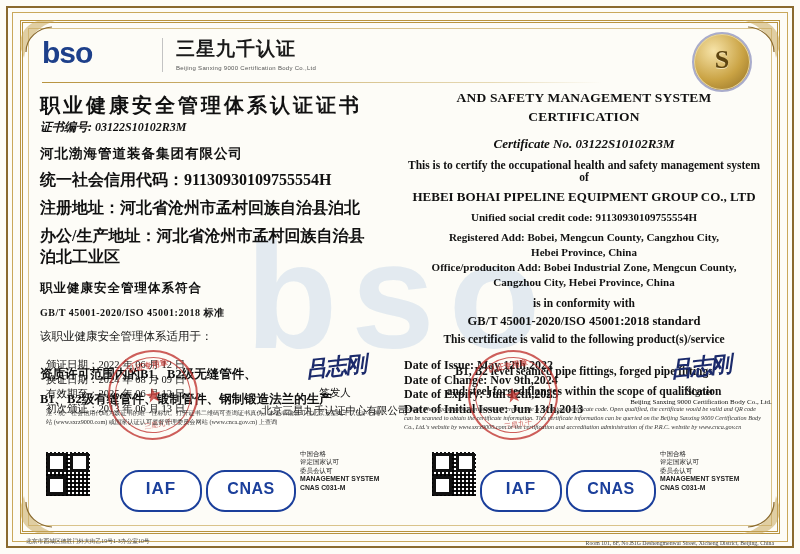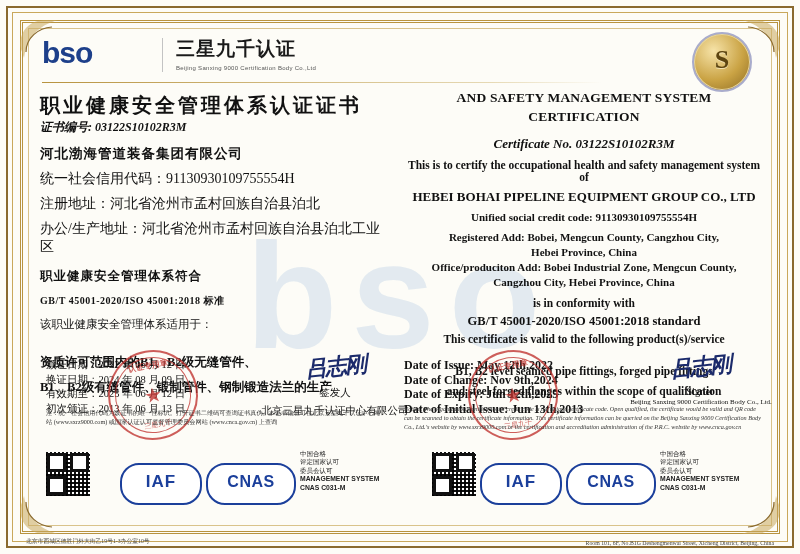--- a/index.html
+++ b/index.html
@@ -40,21 +40,21 @@
   .gold-seal span{display:block;text-align:center;line-height:52px;font-family:"Liberation Serif",serif;
     font-size:26px;font-weight:bold;color:#5d4510;text-shadow:0 1px 0 #f3e3b2;}
 
   
   .col-cn{position:absolute;left:40px;top:92px;width:340px;text-align:left;}
   .col-en{position:absolute;left:404px;top:88px;width:360px;text-align:center;}
 
   .title-cn{font-family:"Liberation Sans",sans-serif;font-size:20px;font-weight:bold;color:#111;letter-spacing:3px;}
   .certno-cn{font-size:12px;font-weight:bold;color:#111;font-style:italic;}
   .company-cn{margin-top:9px;font-size:13.5px;font-weight:bold;color:#111;letter-spacing:1px;}
-  .line-cn{margin-top:7px;font-size:14px;color:#111;}
+  .line-cn{margin-top:7px;font-size:16px;color:#111;font-weight:bold;}
   .mid-cn{margin-top:12px;font-size:12.5px;font-weight:bold;color:#111;letter-spacing:1px;}
   .std-cn{margin-top:9px;font-size:10px;font-weight:bold;color:#111;letter-spacing:.5px;}
   .apply-cn{margin-top:9px;font-size:11.5px;color:#111;}
   .scope-cn{margin-top:18px;font-size:12.5px;font-weight:bold;color:#111;line-height:25px;}
 
   .title-en{font-size:13.5px;font-weight:bold;color:#111;line-height:19px;letter-spacing:.2px;}
   .certno-en{margin-top:10px;font-size:13px;font-weight:bold;font-style:italic;color:#111;}
   .intro-en{margin-top:7px;font-size:11.5px;font-weight:bold;color:#111;}
   .company-en{margin-top:6px;font-size:13px;font-weight:bold;color:#111;}
   .addr-en{margin-top:5px;font-size:11px;font-weight:bold;color:#111;line-height:15px;}
@@ -95,21 +95,21 @@
      repeating-linear-gradient(0deg,#111 0 2px,transparent 2px 4px);
      background-blend-mode:multiply;}
   .qr-cn{left:46px;top:452px;}
   .qr-en{left:432px;top:452px;}
   .qr .qr-eye{position:absolute;width:13px;height:13px;border:3px solid #111;background:#fff;}
   .qr .e1{left:1px;top:1px;} .qr .e2{right:1px;top:1px;} .qr .e3{left:1px;bottom:1px;}
 
   
   .accred{position:absolute;top:450px;height:52px;}
   .accred-cn{left:120px;} .accred-en{left:480px;}
-  .badge-iaf,.badge-cnas{position:absolute;top:13px;width:78px;height:38px;border:2px solid #1b3f9b;border-radius:19px;
+  .badge-iaf,.badge-cnas{position:absolute;top:20px;width:78px;height:38px;border:2px solid #1b3f9b;border-radius:19px;
     background:#fff;text-align:center;}
   .badge-iaf{left:0;} .badge-cnas{left:86px;width:86px;}
   .badge-iaf .bt{font-family:"Liberation Sans",sans-serif;font-size:17px;font-weight:bold;color:#1b3f9b;line-height:34px;letter-spacing:1px;}
   .badge-cnas .bt{font-family:"Liberation Sans",sans-serif;font-size:16px;font-weight:bold;color:#1b3f9b;line-height:34px;letter-spacing:.5px;}
   .accred-txt{position:absolute;left:180px;top:0;width:120px;font-size:6.5px;color:#222;line-height:8.4px;}
   .accred-txt .ms{font-family:"Liberation Sans",sans-serif;font-size:6.8px;font-weight:bold;}
 
   
   .footer-left{position:absolute;left:26px;bottom:8px;font-size:5.8px;color:#444;}
   .footer-right{position:absolute;right:26px;bottom:8px;font-size:5.8px;color:#444;}

